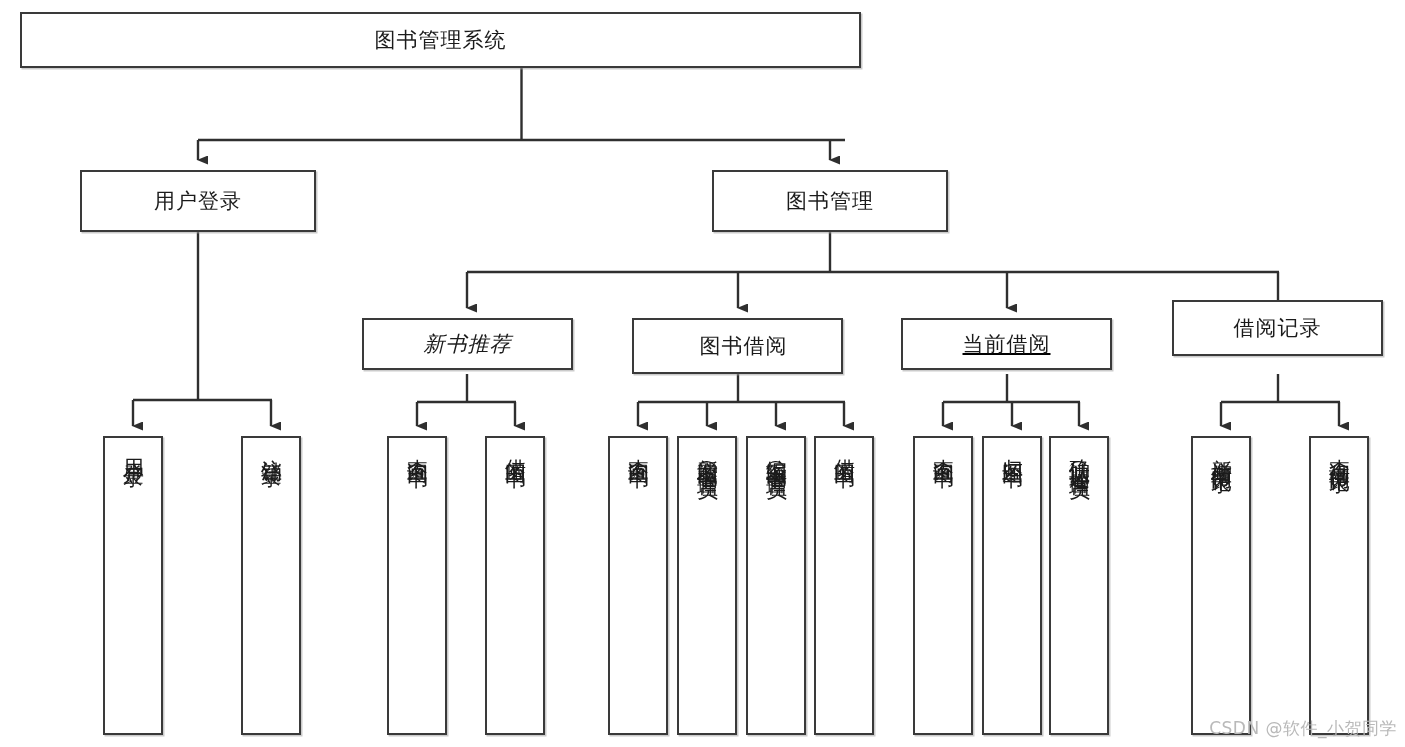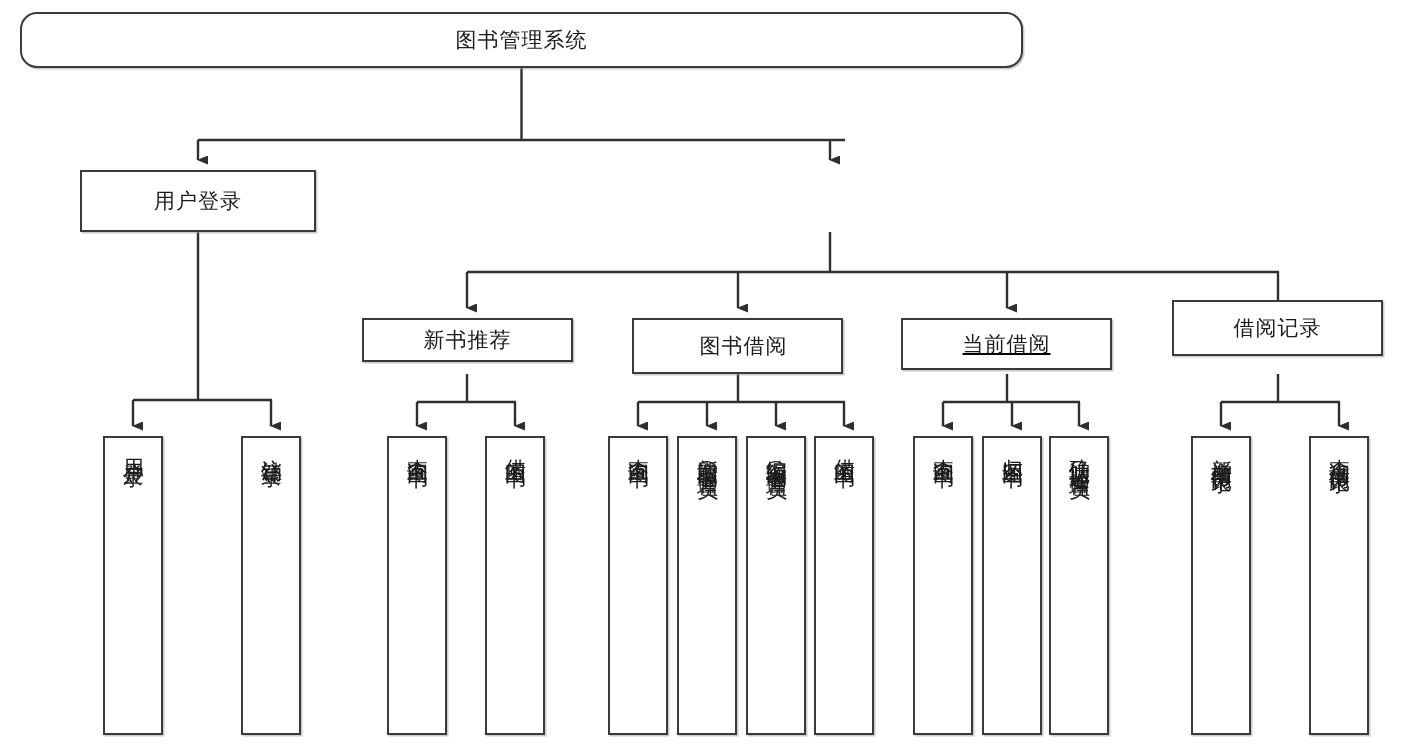--- a/index.html
+++ b/index.html
@@ -120,30 +120,33 @@
       <path d="M1079,402 L1079,426" marker-end="url(#arrowhead)"></path>
 
       <path d="M1278,374 L1278,402"></path>
       <path d="M1221,402 L1340,402"></path>
       <path d="M1221,402 L1221,426" marker-end="url(#arrowhead)"></path>
       <path d="M1339,402 L1339,426" marker-end="url(#arrowhead)"></path>
 
     </g>
   </svg>
 
-  <div class="node-box" style="left:20px; top:12px; width:1003px; height:56px;border-radius:17px;">
+  <div class="node-box" style="left:20px; top:12px; width:841px; height:56px;">
     <span class="node-label">图书管理系统</span>
   </div>
 
   <div class="node-box" style="left:80px; top:170px; width:236px; height:62px;">
     <span class="node-label">用户登录</span>
   </div>
 
-
-  <div class="node-box" style="left:362px; top:318px; width:211px; height:44px;">
+  <div class="node-box" style="left:712px; top:170px; width:236px; height:62px;">
+    <span class="node-label">图书管理</span>
+  </div>
+
+  <div class="node-box" style="left:362px; top:318px; width:211px; height:52px;font-style:italic;">
     <span class="node-label">新书推荐</span>
   </div>
 
   <div class="node-box" style="left:632px; top:318px; width:211px; height:56px;padding-left:12px;">
     <span class="node-label">图书借阅</span>
   </div>
 
   <div class="node-box" style="left:901px; top:318px; width:211px; height:52px;text-decoration:underline;">
     <span class="node-label">当前借阅</span>
   </div>
@@ -189,14 +192,15 @@
     <span class="node-label">确认归还（管理员）</span>
   </div>
 
   <div class="node-box node-leaf" style="left:1191px; top:436px; width:60px; height:299px;">
     <span class="node-label">新增借阅记录</span>
   </div>
   <div class="node-box node-leaf" style="left:1309px; top:436px; width:60px; height:299px;">
     <span class="node-label">查询借阅记录</span>
   </div>
 
+  <div class="watermark">CSDN @软件_小贺同学</div>
 
 </div>
 
 </body></html>

